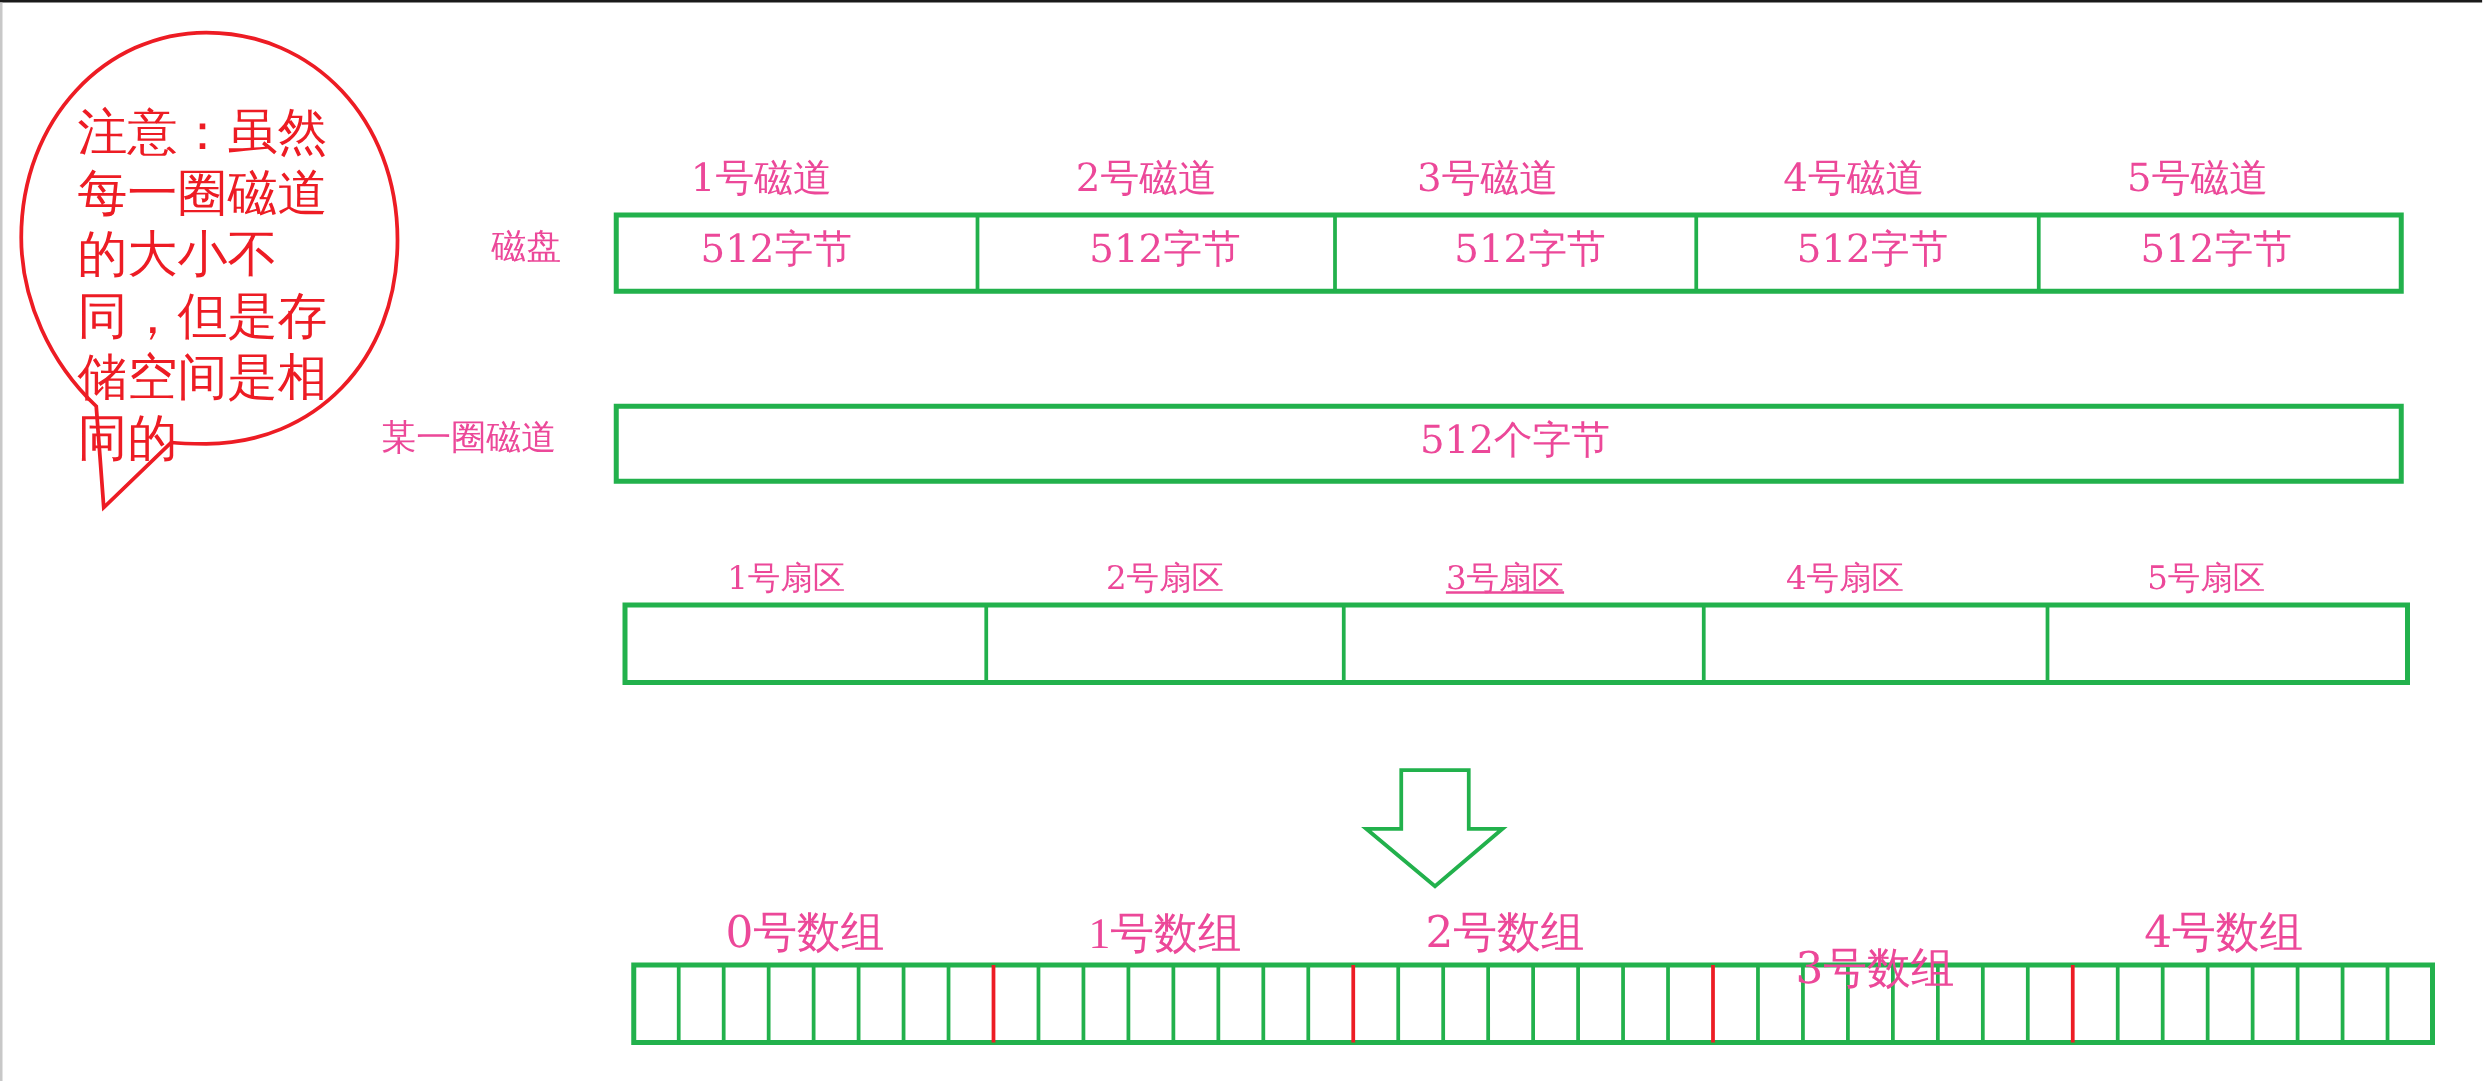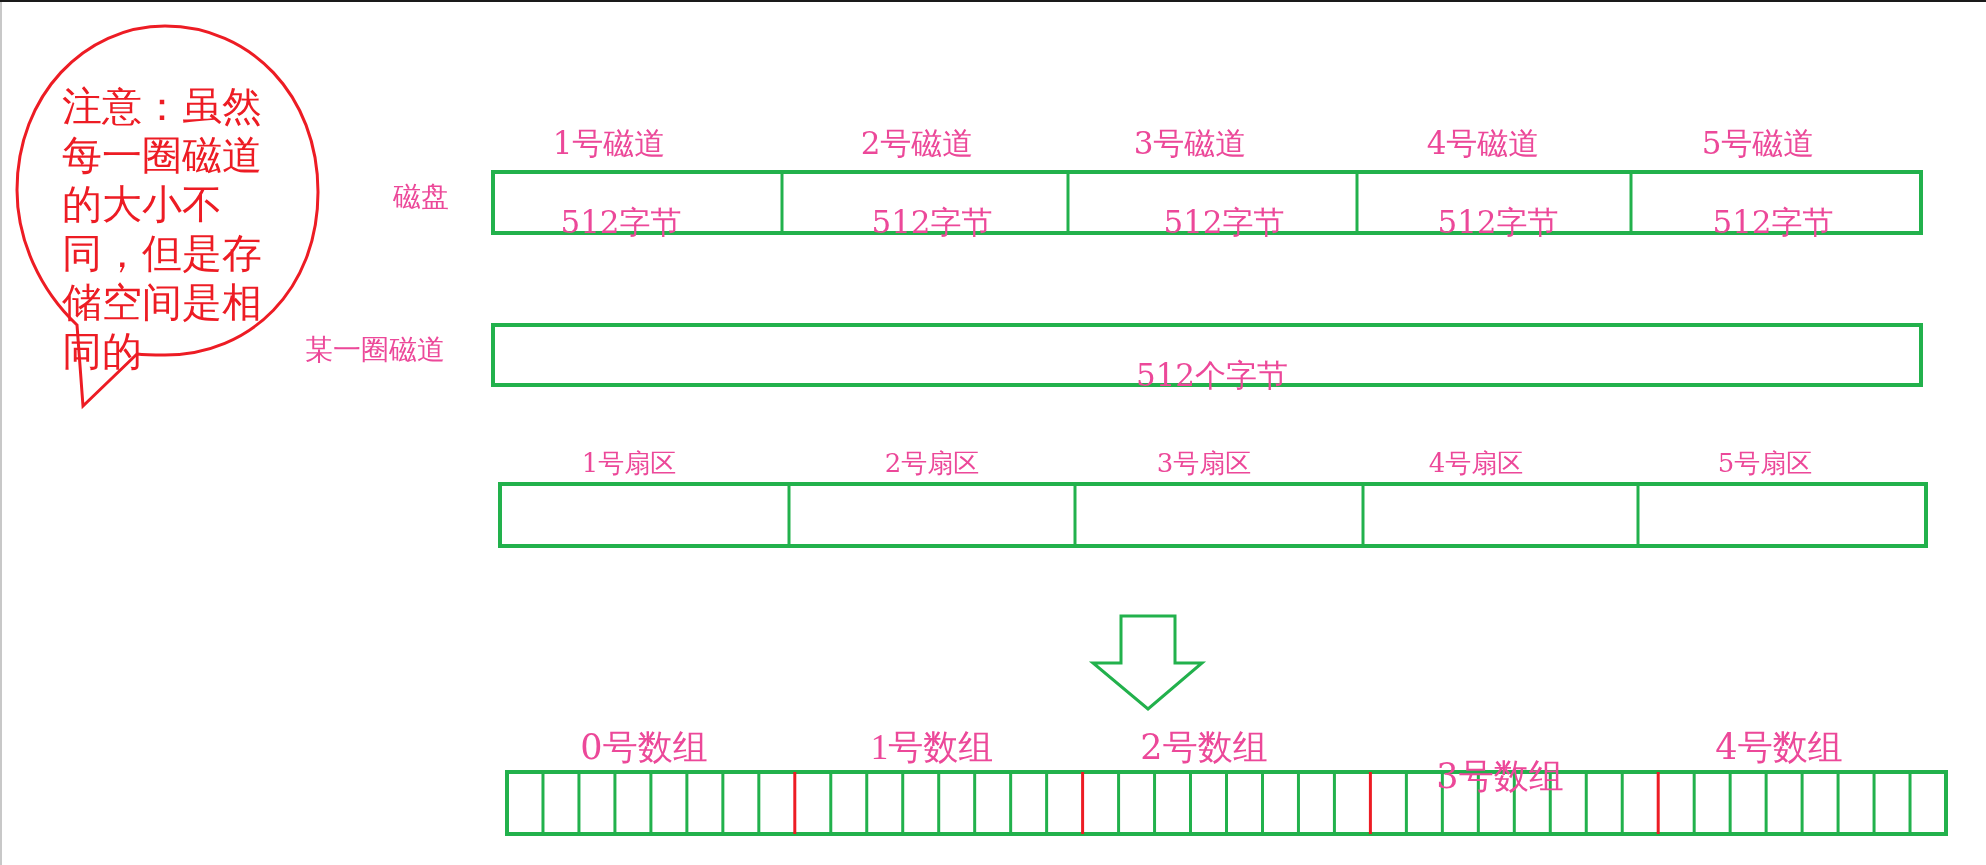--- a/index.html
+++ b/index.html
@@ -16,21 +16,21 @@
     svg.shapes { position: absolute; left: 0; top: 0; }
     .lbl {
       position: absolute;
       white-space: nowrap;
       color: #ec4899;
       line-height: 1;
       transform: translate(-50%, -50%);
     }
     .lbl-left { transform: translate(0, -50%); }
     .t-track { font-size: 31px; }
-    .t-bytes { font-size: 31px; margin-top: 22px; }
+    .t-bytes { font-size: 31px; }
     .t-side  { font-size: 28px; }
     .t-sector{ font-size: 26px; }
     .t-array { font-size: 35px; }
     .t-caption { font-size: 28px; }
     .note {
       position: absolute;
       left: 62px; top: 82px;
       width: 230px;
       color: #ed1c24;
       font-size: 40px;
@@ -136,21 +136,21 @@
   <div class="lbl t-bytes" style="left:932px; top:200px;">512字节</div>
   <div class="lbl t-bytes" style="left:1224px; top:200px;">512字节</div>
   <div class="lbl t-bytes" style="left:1498px; top:200px;">512字节</div>
   <div class="lbl t-bytes" style="left:1773px; top:200px;">512字节</div>
 
   <div class="lbl lbl-left t-side" style="left:305px; top:350px;">某一圈磁道</div>
   <div class="lbl t-bytes" style="left:1212px; top:353px;">512个字节</div>
 
   <div class="lbl t-sector" style="left:629px; top:463px;">1号扇区</div>
   <div class="lbl t-sector" style="left:932px; top:463px;">2号扇区</div>
-  <div class="lbl t-sector" style="left:1204px; top:463px;">3号扇区</div>
+  <div class="lbl t-sector" style="left:1204px; top:463px;text-decoration:underline;">3号扇区</div>
   <div class="lbl t-sector" style="left:1476px; top:463px;">4号扇区</div>
   <div class="lbl t-sector" style="left:1765px; top:463px;text-align:center;">5号扇区</div>
 
 
   <div class="lbl t-array" style="left:644px; top:747px;">0号数组</div>
   <div class="lbl t-array" style="left:932px; top:747px;font-family:Liberation Serif, serif;">1号数组</div>
   <div class="lbl t-array" style="left:1204px; top:747px;">2号数组</div>
   <div class="lbl t-array" style="left:1500px; top:747px;margin-top:29px;">3号数组</div>
   <div class="lbl t-array" style="left:1779px; top:747px;">4号数组</div>
 </div>

